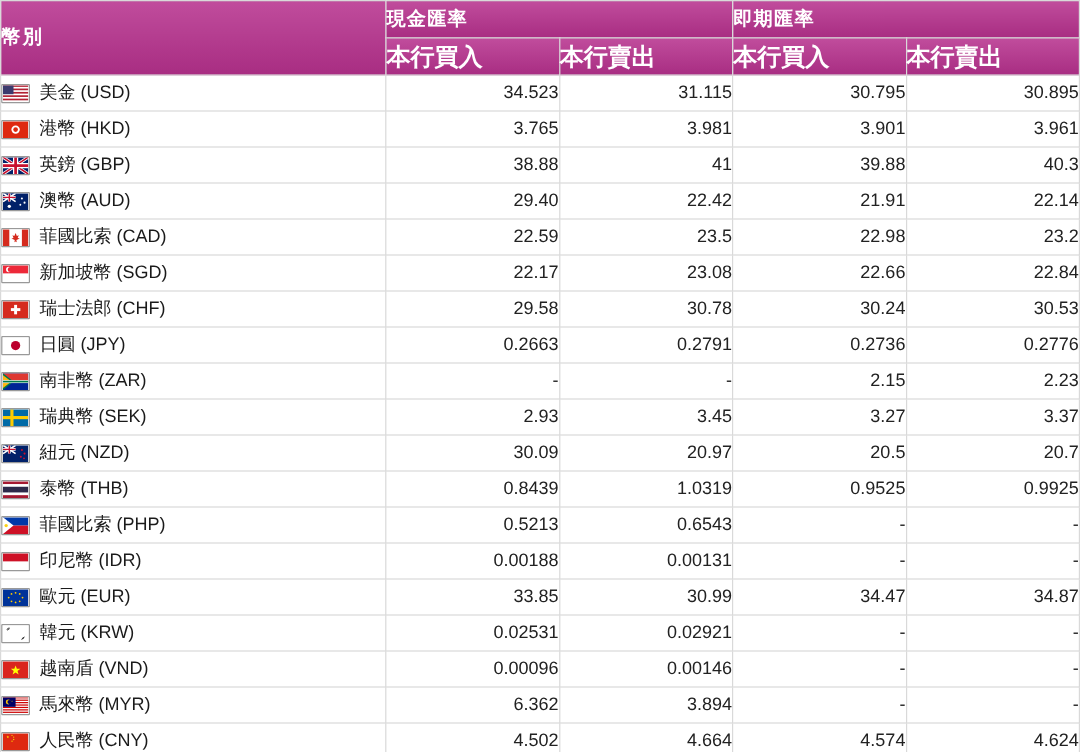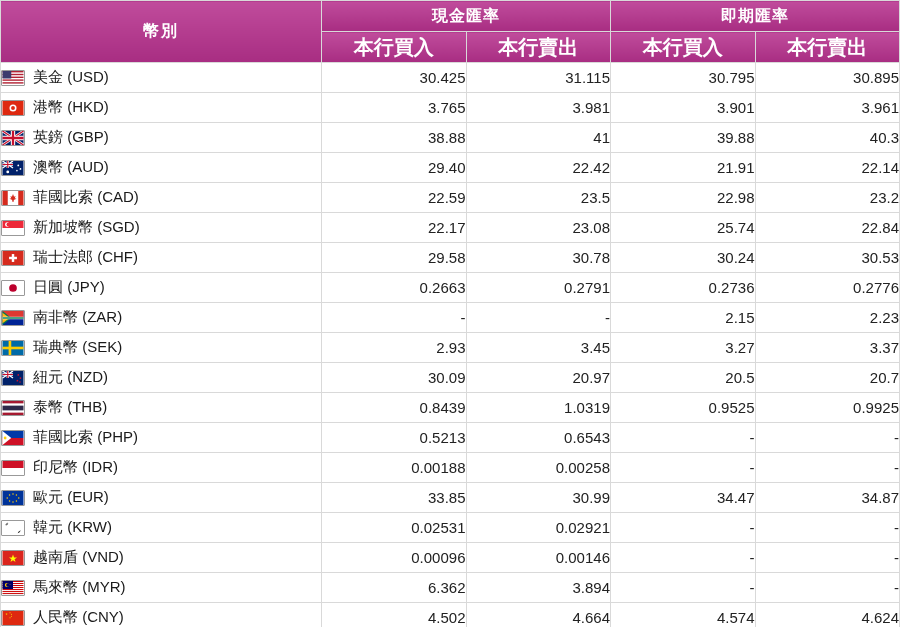--- a/index.html
+++ b/index.html
@@ -23,21 +23,21 @@
   table.rates th, table.rates td {
     border: 1px solid #d9d9d9;
     padding: 0;
   }
   
   thead th {
     background: #b0338a;
     background: linear-gradient(#c04c9c, #a82d82);
     color: #ffffff;
     font-weight: bold;
-    text-align: center;
+    text-align: left;
     border: 1px solid #c76fb0;
     font-size: 16px;
   }
   th.cur-head {
     width: 320px;
     height: 60px;
     letter-spacing: 2px;
     margin-top: 24px;
   }
   th.grp-head {
@@ -112,21 +112,21 @@
                   <rect y="6.4" width="24" height="1.6"></rect>
                   <rect y="9.6" width="24" height="1.6"></rect>
                   <rect y="12.8" width="24" height="1.6"></rect>
                 </g>
                 <rect width="10" height="8.6" fill="#3c3b6e"></rect>
               </svg>
             </span>
             <span class="cur-label">美金 (USD)</span>
           </div>
         </td>
-        <td class="num">30.425</td>
+        <td class="num">34.523</td>
         <td class="num">31.115</td>
         <td class="num">30.795</td>
         <td class="num">30.895</td>
       </tr>
       <tr>
         <td class="currency">
           <div class="cell-inner">
             <span class="flag">
               <svg viewBox="0 0 24 16">
                 <rect width="24" height="16" fill="#de2910"></rect>
@@ -214,21 +214,21 @@
                 <rect y="8" width="24" height="8" fill="#fff"></rect>
                 <circle cx="5.5" cy="4" r="2.6" fill="#fff"></circle>
                 <circle cx="7" cy="4" r="2.4" fill="#ed2939"></circle>
               </svg>
             </span>
             <span class="cur-label">新加坡幣 (SGD)</span>
           </div>
         </td>
         <td class="num">22.17</td>
         <td class="num">23.08</td>
-        <td class="num">25.74</td>
+        <td class="num">22.66</td>
         <td class="num">22.84</td>
       </tr>
       <tr>
         <td class="currency">
           <div class="cell-inner">
             <span class="flag">
               <svg viewBox="0 0 24 16">
                 <rect width="24" height="16" fill="#d52b1e"></rect>
                 <rect x="10.6" y="3.5" width="2.8" height="9" fill="#fff"></rect>
                 <rect x="7.5" y="6.6" width="9" height="2.8" fill="#fff"></rect>
@@ -366,21 +366,21 @@
             <span class="flag">
               <svg viewBox="0 0 24 16">
                 <rect width="24" height="8" fill="#ce1126"></rect>
                 <rect y="8" width="24" height="8" fill="#fff"></rect>
               </svg>
             </span>
             <span class="cur-label">印尼幣 (IDR)</span>
           </div>
         </td>
         <td class="num">0.00188</td>
-        <td class="num">0.00258</td>
+        <td class="num">0.00131</td>
         <td class="num">-</td>
         <td class="num">-</td>
       </tr>
       <tr>
         <td class="currency">
           <div class="cell-inner">
             <span class="flag">
               <svg viewBox="0 0 24 16">
                 <rect width="24" height="16" fill="#003399"></rect>
                 <g fill="#ffcc00">

